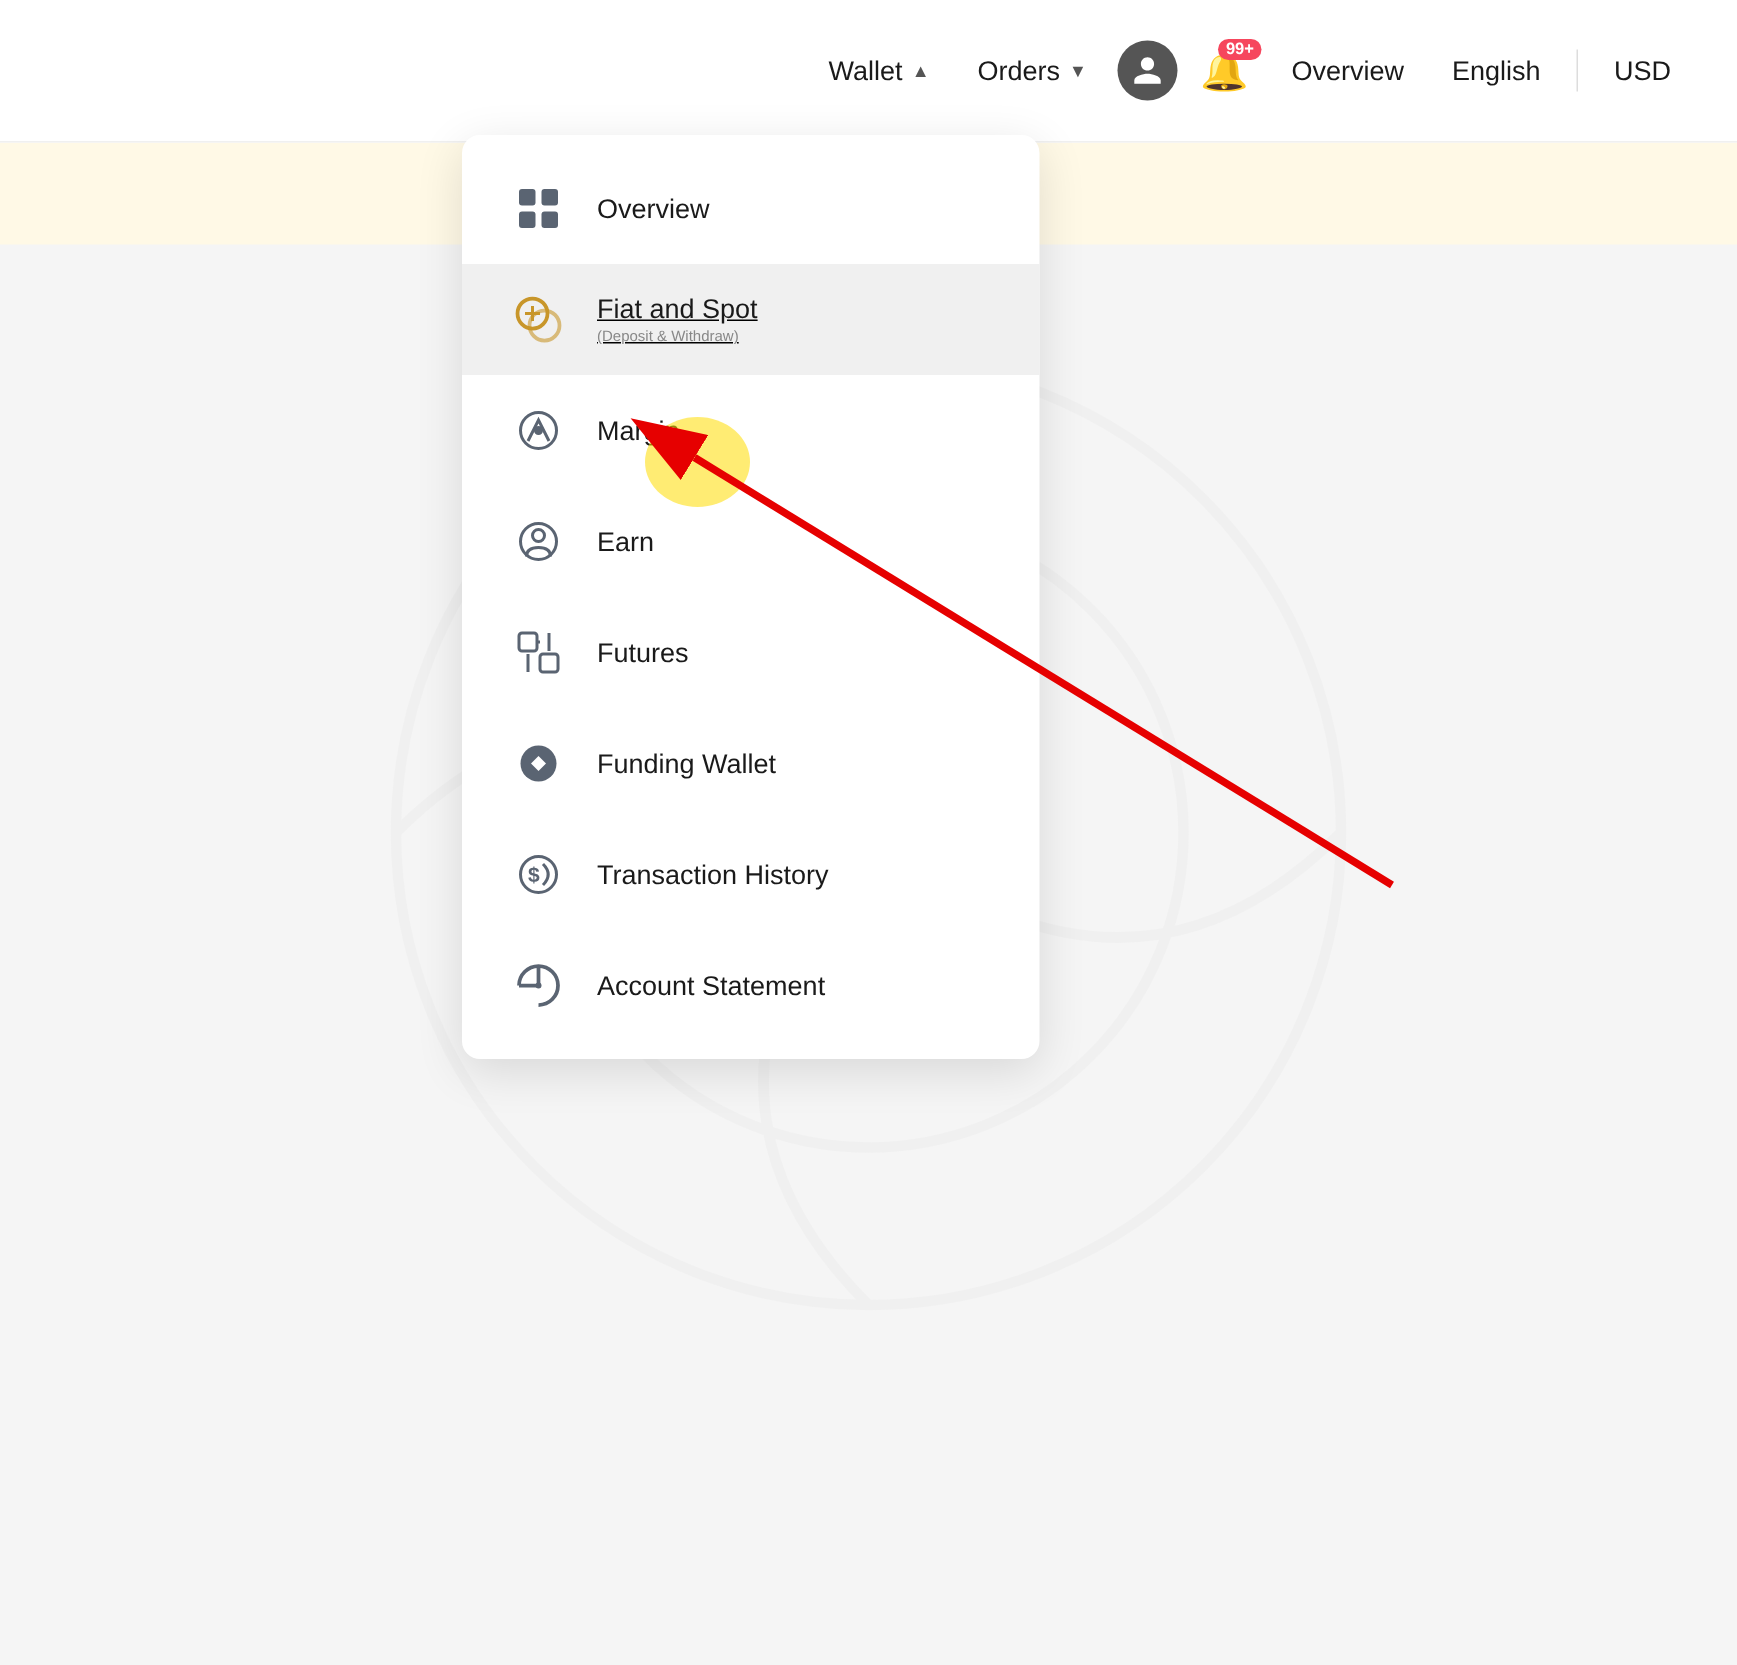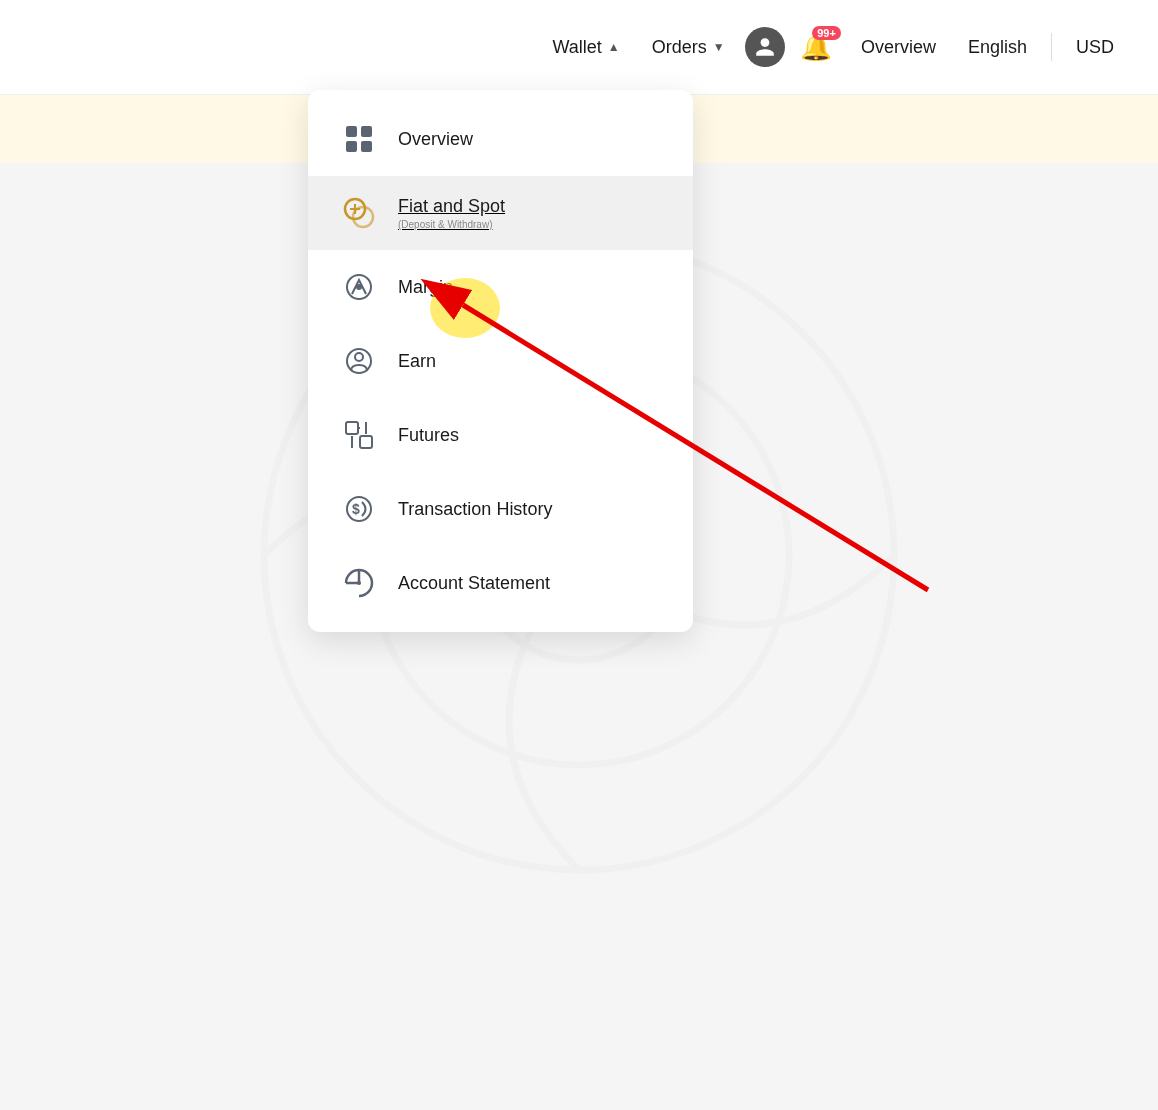--- a/index.html
+++ b/index.html
@@ -302,20 +302,31 @@
         <rect x="4" y="4" width="12" height="12" rx="2" stroke="#5a6472" stroke-width="2" fill="none"></rect>
         <rect x="18" y="18" width="12" height="12" rx="2" stroke="#5a6472" stroke-width="2" fill="none"></rect>
         <path d="M16 10 L18 10 M24 4 L24 16 M10 18 L10 30" stroke="#5a6472" stroke-width="2"></path>
       </svg>
     </div>
     <div class="menu-item-text">
       <span class="menu-item-label">Futures</span>
     </div>
   </div>
 
+  <div class="menu-item">
+    <div class="menu-icon">
+      <svg width="34" height="34" viewBox="0 0 34 34" fill="none">
+        <circle cx="17" cy="17" r="12" fill="#5a6472"></circle>
+        <path d="M12 17 L17 12 L22 17 L17 22 Z" fill="white"></path>
+      </svg>
+    </div>
+    <div class="menu-item-text">
+      <span class="menu-item-label">Funding Wallet</span>
+    </div>
+  </div>
 
   <div class="menu-item">
     <div class="menu-icon">
       <svg width="34" height="34" viewBox="0 0 34 34" fill="none">
         <circle cx="17" cy="17" r="12" stroke="#5a6472" stroke-width="2" fill="none"></circle>
         <text x="10" y="22" font-size="14" fill="#5a6472" font-weight="bold">$</text>
         <path d="M20 10 Q27 17 20 24" stroke="#5a6472" stroke-width="2" fill="none"></path>
       </svg>
     </div>
     <div class="menu-item-text">

